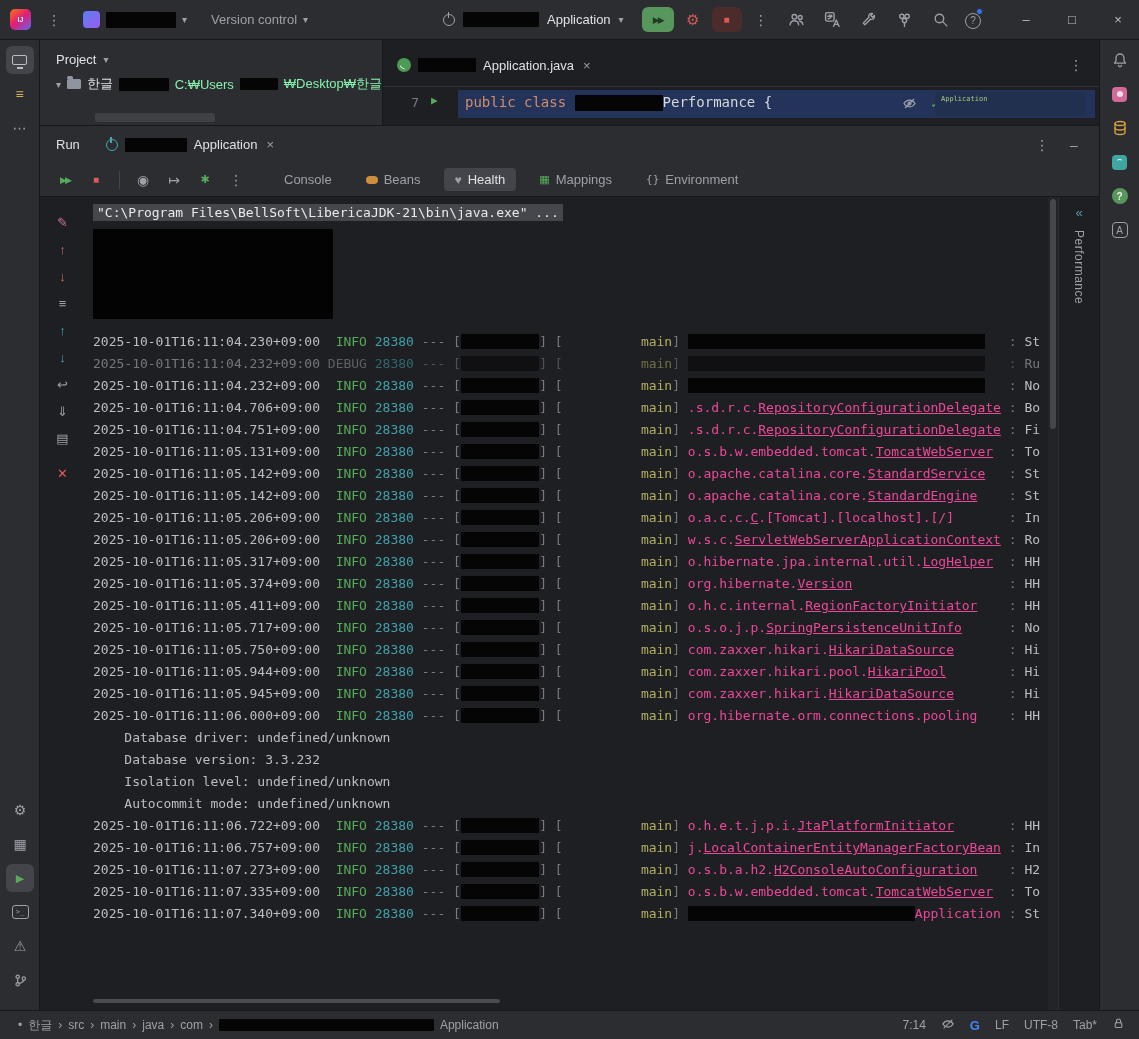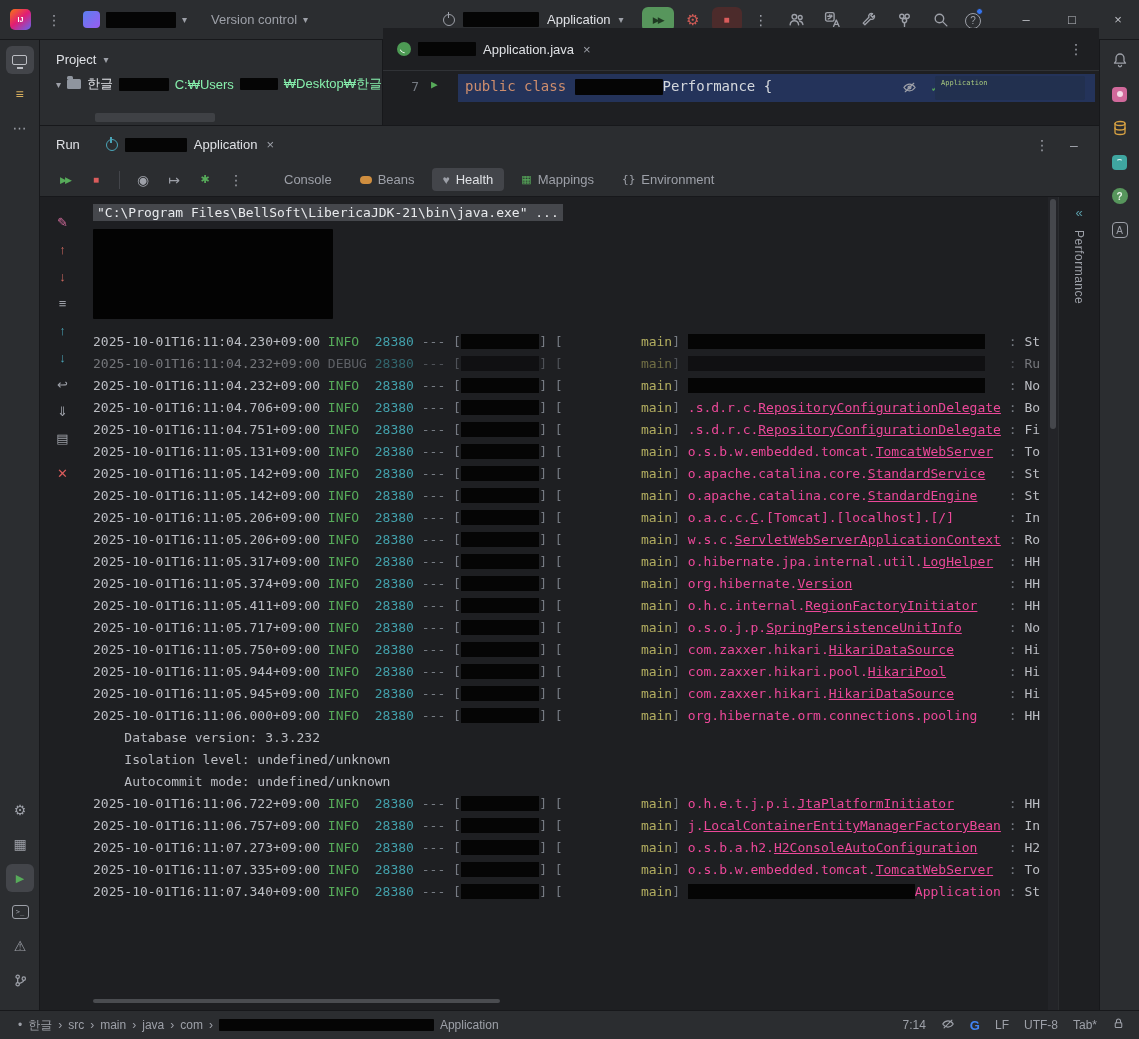--- a/index.html
+++ b/index.html
@@ -54,21 +54,21 @@
   .projpanel{position:absolute;left:40px;top:40px;width:343px;height:85px;background:#2b2d30;border-right:1px solid #17181b}
   .pp-head{display:flex;align-items:center;gap:7px;padding:12px 0 8px 16px;color:#dfe1e5;font-size:13px}
   .pp-row{display:flex;align-items:center;gap:6px;padding-left:16px;font-size:13px;white-space:nowrap;overflow:hidden}
   .folder{width:14px;height:10px;background:#8f959e;border-radius:1.5px;position:relative;flex:0 0 auto}
   .folder::before{content:"";position:absolute;left:0;top:-3px;width:6px;height:3px;background:#8f959e;border-radius:1.5px 1.5px 0 0}
   .treename{color:#dfe1e5}
   .treepath{color:#86efac}
   .pp-partial{position:absolute;left:55px;top:73px;width:120px;height:9px;background:#3f4145;border-radius:2px}
 
   
-  .editor{position:absolute;left:383px;top:28px;width:716px;height:73px;background:#1e1f22}
+  .editor{position:absolute;left:383px;top:44px;width:716px;height:73px;background:#1e1f22}
   .tabbar{height:43px;border-bottom:1px solid #303236;display:flex;align-items:center;position:relative}
   .etab{display:flex;align-items:center;gap:7px;height:100%;padding:0 10px 0 14px;font-size:13px;color:#dfe1e5}
   .tclose{color:#9da0a8;font-size:13px;margin-left:2px}
   .tab-kebab{position:absolute;right:12px;top:10px}
   .code{position:relative;height:41px;font-family:"DejaVu Sans Mono",monospace;font-size:14px}
   .hl{position:absolute;left:75px;top:3px;width:637px;height:28px;background:#24335a}
   .ln{position:absolute;left:18px;top:8px;width:18px;text-align:right;color:#767b83;font-size:13px}
   .gplay{position:absolute;left:48px;top:7px;color:#57ab5a;font-size:11px}
   .codeline{position:absolute;left:82px;top:7px;white-space:pre}
   .kw{color:#cf8e6d}
@@ -83,39 +83,39 @@
   .rp-head{height:37px;background:#2b2d30;display:flex;align-items:center;position:relative}
   .rp-title{color:#dfe1e5;font-size:13px;margin-left:16px}
   .rtab{display:flex;align-items:center;gap:7px;margin-left:26px;font-size:13px;color:#dfe1e5}
   .rp-kebab{position:absolute;right:46px;top:8px}
   .rp-min{position:absolute;right:14px;top:8px}
   .rp-toolbar{height:34px;background:#2b2d30;border-bottom:1px solid #17181b;display:flex;align-items:center}
   .tb-icons{display:flex;align-items:center;gap:9px;padding-left:14px}
   .rerun{color:#57ab5a;font-size:9px;letter-spacing:-2px}
   .redsq{color:#db5c5c;font-size:10px}
   .vsep{width:1px;height:18px;background:#43454a;margin:0 3px}
-  .rtabs{display:flex;align-items:center;gap:6px;margin-left:26px}
+  .rtabs{display:flex;align-items:center;gap:12px;margin-left:26px}
   .rtb{display:flex;align-items:center;gap:6px;padding:4px 11px;border-radius:4px;font-size:13px;color:#9da0a8}
   .rtb.sel{background:#43454a;color:#dfe1e5}
   .bean{width:12px;height:8px;border-radius:5px;background:#cf8e3f;display:inline-block}
   .mapico{color:#57ab5a;font-size:11px}
   .tbico{font-size:12px;color:#9da0a8}
   .envico{font-size:11px;color:#9da0a8;font-family:"DejaVu Sans Mono",monospace}
   .rp-body{position:absolute;left:0;top:71px;width:1059px;height:814px;background:#1e1f22;overflow:hidden}
   .rp-gutter{position:absolute;left:0;top:0;width:45px;height:100%;display:flex;flex-direction:column;align-items:center;padding-top:12px}
   .gico{display:flex;align-items:center;justify-content:center;width:22px;height:27px;font-size:13px}
   .gico:last-child{margin-top:8px}
   .rp-console{position:absolute;left:45px;top:0;width:963px;height:100%;padding:5px 0 0 8px;overflow:hidden}
   .cmdline{font-family:"DejaVu Sans Mono",monospace;font-size:13px;line-height:22px}
   .cmdline span{background:#45474c;color:#e8eaed;padding:1px 4px}
   .banner{width:240px;height:90px;background:#030303;margin:5px 0 12px}
   .lrow{white-space:pre;font-family:"DejaVu Sans Mono",monospace;font-size:13px;line-height:22px;height:22px}
   .lrow.dim{opacity:.55}
   .t{color:#bcbec4}
-  .lv{display:inline-block;width:5ch;text-align:left}
+  .lv{display:inline-block;width:5ch;text-align:right}
   .lvg{color:#57ab5a}.lvd{color:#8f939a}
   .pid{color:#42a0ab}
   .dm{color:#767b83}
   .th{display:inline-block;width:14ch;text-align:right;color:#b3ae60}
   .lg{display:inline-block;width:40ch}
   .lc,.lk{color:#ec4899}
   .u{text-decoration:underline}
   .m{color:#bcbec4}
   .redb{display:inline-block;background:#050505;height:15px;vertical-align:-3px}
   .rbApp{width:10ch}.rbLog{width:38ch}.rbLogP{width:29ch}
@@ -383,20 +383,21 @@
             <div class="lrow"><span class="t">2025-10-01T16:11:05.206+09:00</span><span> </span><span class="lv lvg">INFO</span><span> </span><span class="pid">28380</span><span class="dm"> --- [</span><span class="redb rbApp"></span><span class="dm">] [</span><span class="th">main</span><span class="dm">] </span><span class="lg"><span class="lc">o.a.c.c.</span><span class="lk u">C</span><span class="lc">.[Tomcat].[localhost].[/]</span></span><span class="dm"> : </span><span class="m">In</span></div>
             <div class="lrow"><span class="t">2025-10-01T16:11:05.206+09:00</span><span> </span><span class="lv lvg">INFO</span><span> </span><span class="pid">28380</span><span class="dm"> --- [</span><span class="redb rbApp"></span><span class="dm">] [</span><span class="th">main</span><span class="dm">] </span><span class="lg"><span class="lc">w.s.c.</span><span class="lk u">ServletWebServerApplicationContext</span></span><span class="dm"> : </span><span class="m">Ro</span></div>
             <div class="lrow"><span class="t">2025-10-01T16:11:05.317+09:00</span><span> </span><span class="lv lvg">INFO</span><span> </span><span class="pid">28380</span><span class="dm"> --- [</span><span class="redb rbApp"></span><span class="dm">] [</span><span class="th">main</span><span class="dm">] </span><span class="lg"><span class="lc">o.hibernate.jpa.internal.util.</span><span class="lk u">LogHelper</span></span><span class="dm"> : </span><span class="m">HH</span></div>
             <div class="lrow"><span class="t">2025-10-01T16:11:05.374+09:00</span><span> </span><span class="lv lvg">INFO</span><span> </span><span class="pid">28380</span><span class="dm"> --- [</span><span class="redb rbApp"></span><span class="dm">] [</span><span class="th">main</span><span class="dm">] </span><span class="lg"><span class="lc">org.hibernate.</span><span class="lk u">Version</span></span><span class="dm"> : </span><span class="m">HH</span></div>
             <div class="lrow"><span class="t">2025-10-01T16:11:05.411+09:00</span><span> </span><span class="lv lvg">INFO</span><span> </span><span class="pid">28380</span><span class="dm"> --- [</span><span class="redb rbApp"></span><span class="dm">] [</span><span class="th">main</span><span class="dm">] </span><span class="lg"><span class="lc">o.h.c.internal.</span><span class="lk u">RegionFactoryInitiator</span></span><span class="dm"> : </span><span class="m">HH</span></div>
             <div class="lrow"><span class="t">2025-10-01T16:11:05.717+09:00</span><span> </span><span class="lv lvg">INFO</span><span> </span><span class="pid">28380</span><span class="dm"> --- [</span><span class="redb rbApp"></span><span class="dm">] [</span><span class="th">main</span><span class="dm">] </span><span class="lg"><span class="lc">o.s.o.j.p.</span><span class="lk u">SpringPersistenceUnitInfo</span></span><span class="dm"> : </span><span class="m">No</span></div>
             <div class="lrow"><span class="t">2025-10-01T16:11:05.750+09:00</span><span> </span><span class="lv lvg">INFO</span><span> </span><span class="pid">28380</span><span class="dm"> --- [</span><span class="redb rbApp"></span><span class="dm">] [</span><span class="th">main</span><span class="dm">] </span><span class="lg"><span class="lc">com.zaxxer.hikari.</span><span class="lk u">HikariDataSource</span></span><span class="dm"> : </span><span class="m">Hi</span></div>
             <div class="lrow"><span class="t">2025-10-01T16:11:05.944+09:00</span><span> </span><span class="lv lvg">INFO</span><span> </span><span class="pid">28380</span><span class="dm"> --- [</span><span class="redb rbApp"></span><span class="dm">] [</span><span class="th">main</span><span class="dm">] </span><span class="lg"><span class="lc">com.zaxxer.hikari.pool.</span><span class="lk u">HikariPool</span></span><span class="dm"> : </span><span class="m">Hi</span></div>
             <div class="lrow"><span class="t">2025-10-01T16:11:05.945+09:00</span><span> </span><span class="lv lvg">INFO</span><span> </span><span class="pid">28380</span><span class="dm"> --- [</span><span class="redb rbApp"></span><span class="dm">] [</span><span class="th">main</span><span class="dm">] </span><span class="lg"><span class="lc">com.zaxxer.hikari.</span><span class="lk u">HikariDataSource</span></span><span class="dm"> : </span><span class="m">Hi</span></div>
             <div class="lrow"><span class="t">2025-10-01T16:11:06.000+09:00</span><span> </span><span class="lv lvg">INFO</span><span> </span><span class="pid">28380</span><span class="dm"> --- [</span><span class="redb rbApp"></span><span class="dm">] [</span><span class="th">main</span><span class="dm">] </span><span class="lg"><span class="lc">org.hibernate.orm.connections.pooling</span></span><span class="dm"> : </span><span class="m">HH</span></div>
+            <div class="lrow"><span class="m">    Database driver: undefined/unknown</span></div>
             <div class="lrow"><span class="m">    Database version: 3.3.232</span></div>
             <div class="lrow"><span class="m">    Isolation level: undefined/unknown</span></div>
             <div class="lrow"><span class="m">    Autocommit mode: undefined/unknown</span></div>
             <div class="lrow"><span class="t">2025-10-01T16:11:06.722+09:00</span><span> </span><span class="lv lvg">INFO</span><span> </span><span class="pid">28380</span><span class="dm"> --- [</span><span class="redb rbApp"></span><span class="dm">] [</span><span class="th">main</span><span class="dm">] </span><span class="lg"><span class="lc">o.h.e.t.j.p.i.</span><span class="lk u">JtaPlatformInitiator</span></span><span class="dm"> : </span><span class="m">HH</span></div>
             <div class="lrow"><span class="t">2025-10-01T16:11:06.757+09:00</span><span> </span><span class="lv lvg">INFO</span><span> </span><span class="pid">28380</span><span class="dm"> --- [</span><span class="redb rbApp"></span><span class="dm">] [</span><span class="th">main</span><span class="dm">] </span><span class="lg"><span class="lc">j.</span><span class="lk u">LocalContainerEntityManagerFactoryBean</span></span><span class="dm"> : </span><span class="m">In</span></div>
             <div class="lrow"><span class="t">2025-10-01T16:11:07.273+09:00</span><span> </span><span class="lv lvg">INFO</span><span> </span><span class="pid">28380</span><span class="dm"> --- [</span><span class="redb rbApp"></span><span class="dm">] [</span><span class="th">main</span><span class="dm">] </span><span class="lg"><span class="lc">o.s.b.a.h2.</span><span class="lk u">H2ConsoleAutoConfiguration</span></span><span class="dm"> : </span><span class="m">H2</span></div>
             <div class="lrow"><span class="t">2025-10-01T16:11:07.335+09:00</span><span> </span><span class="lv lvg">INFO</span><span> </span><span class="pid">28380</span><span class="dm"> --- [</span><span class="redb rbApp"></span><span class="dm">] [</span><span class="th">main</span><span class="dm">] </span><span class="lg"><span class="lc">o.s.b.w.embedded.tomcat.</span><span class="lk u">TomcatWebServer</span></span><span class="dm"> : </span><span class="m">To</span></div>
             <div class="lrow"><span class="t">2025-10-01T16:11:07.340+09:00</span><span> </span><span class="lv lvg">INFO</span><span> </span><span class="pid">28380</span><span class="dm"> --- [</span><span class="redb rbApp"></span><span class="dm">] [</span><span class="th">main</span><span class="dm">] </span><span class="lg"><span class="redb rbLogP"></span><span class="lk">Application</span></span><span class="dm"> : </span><span class="m">St</span></div>
           </div>
         <div class="hscroll"></div>

